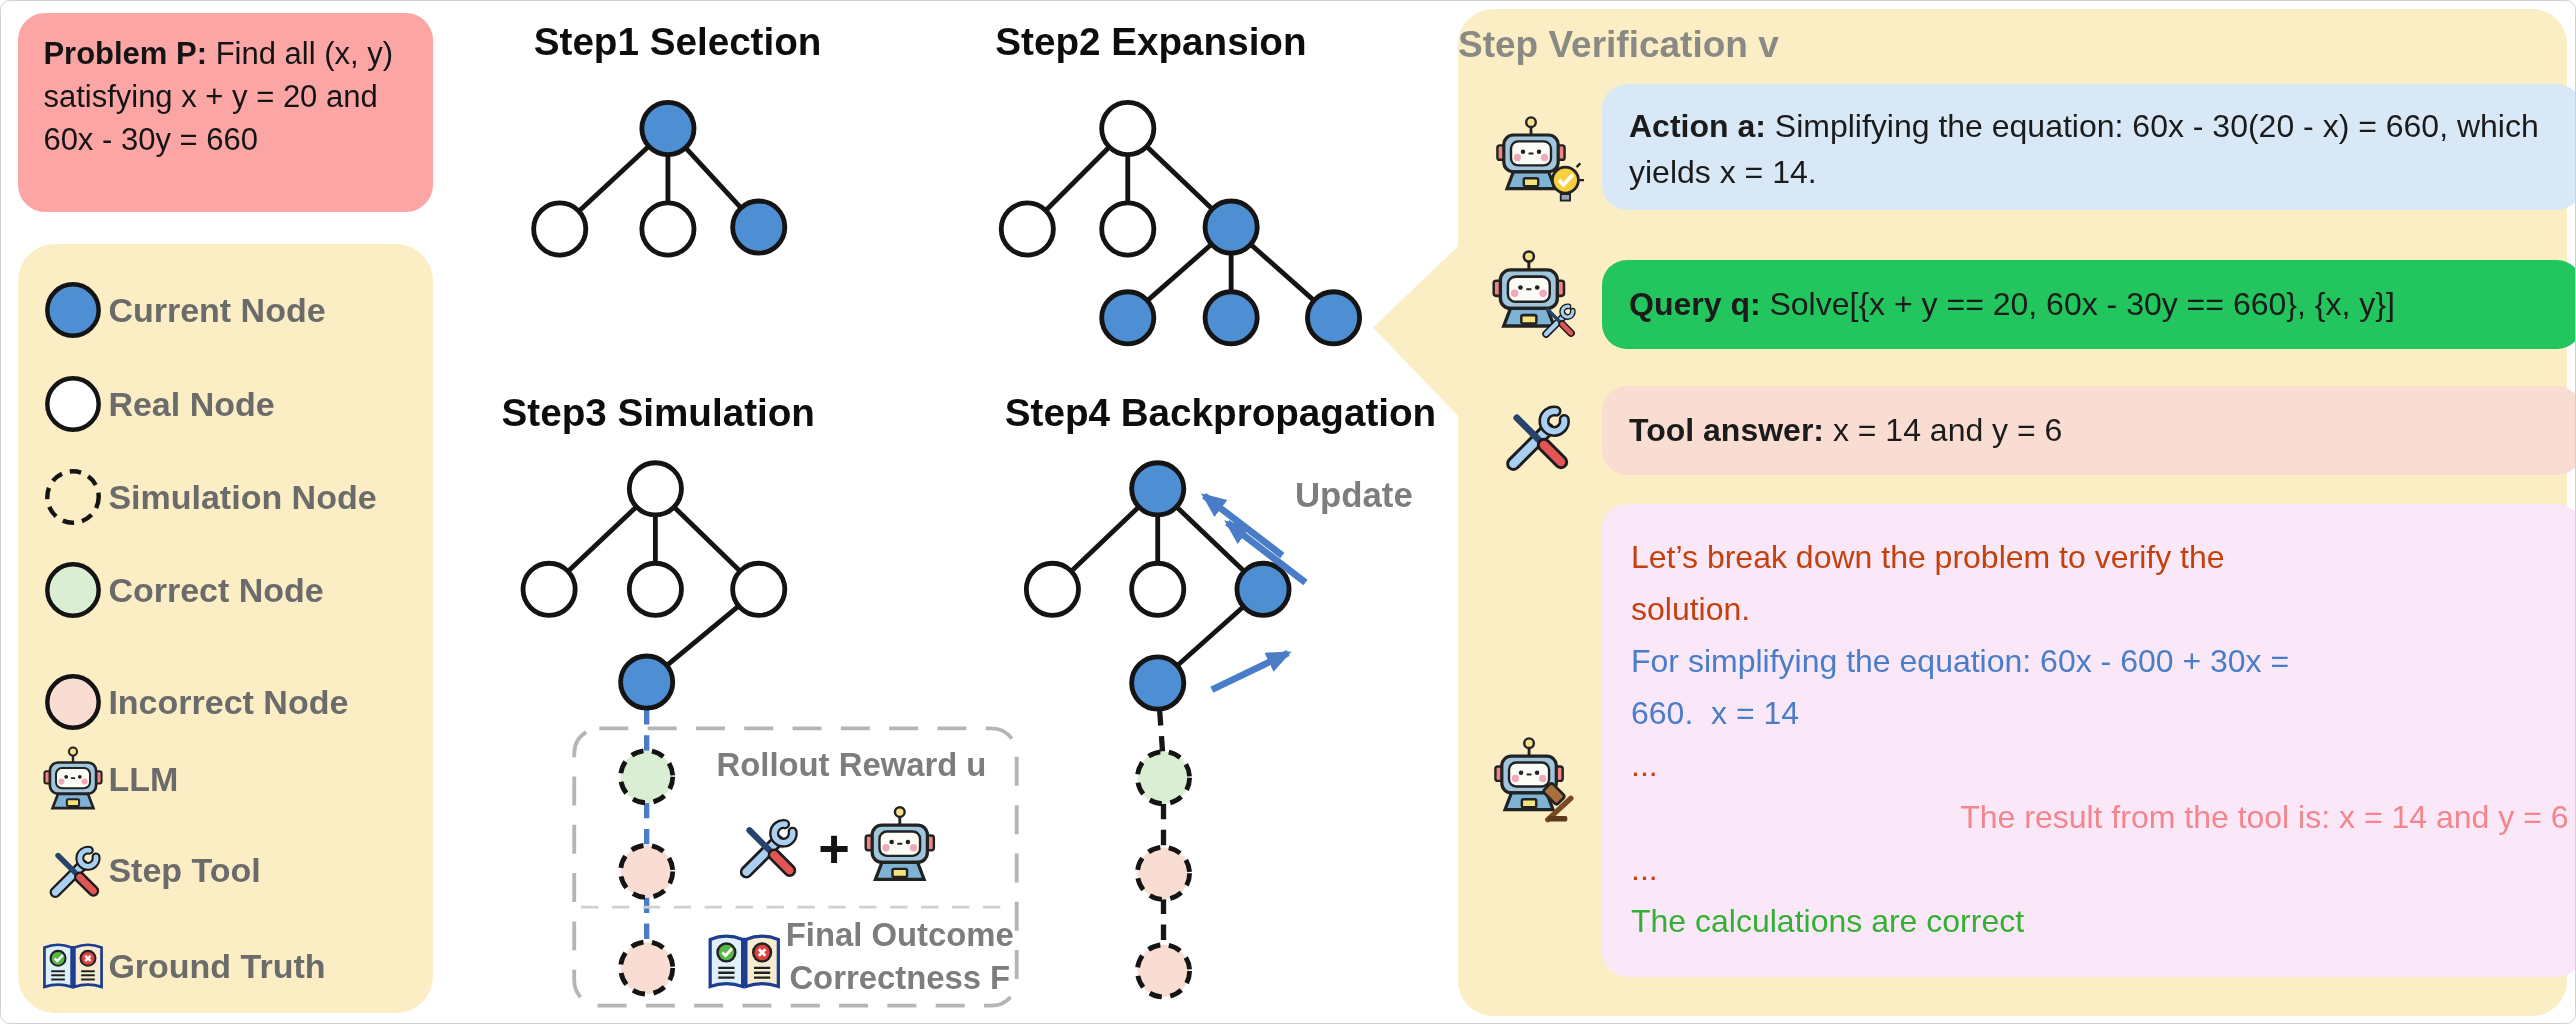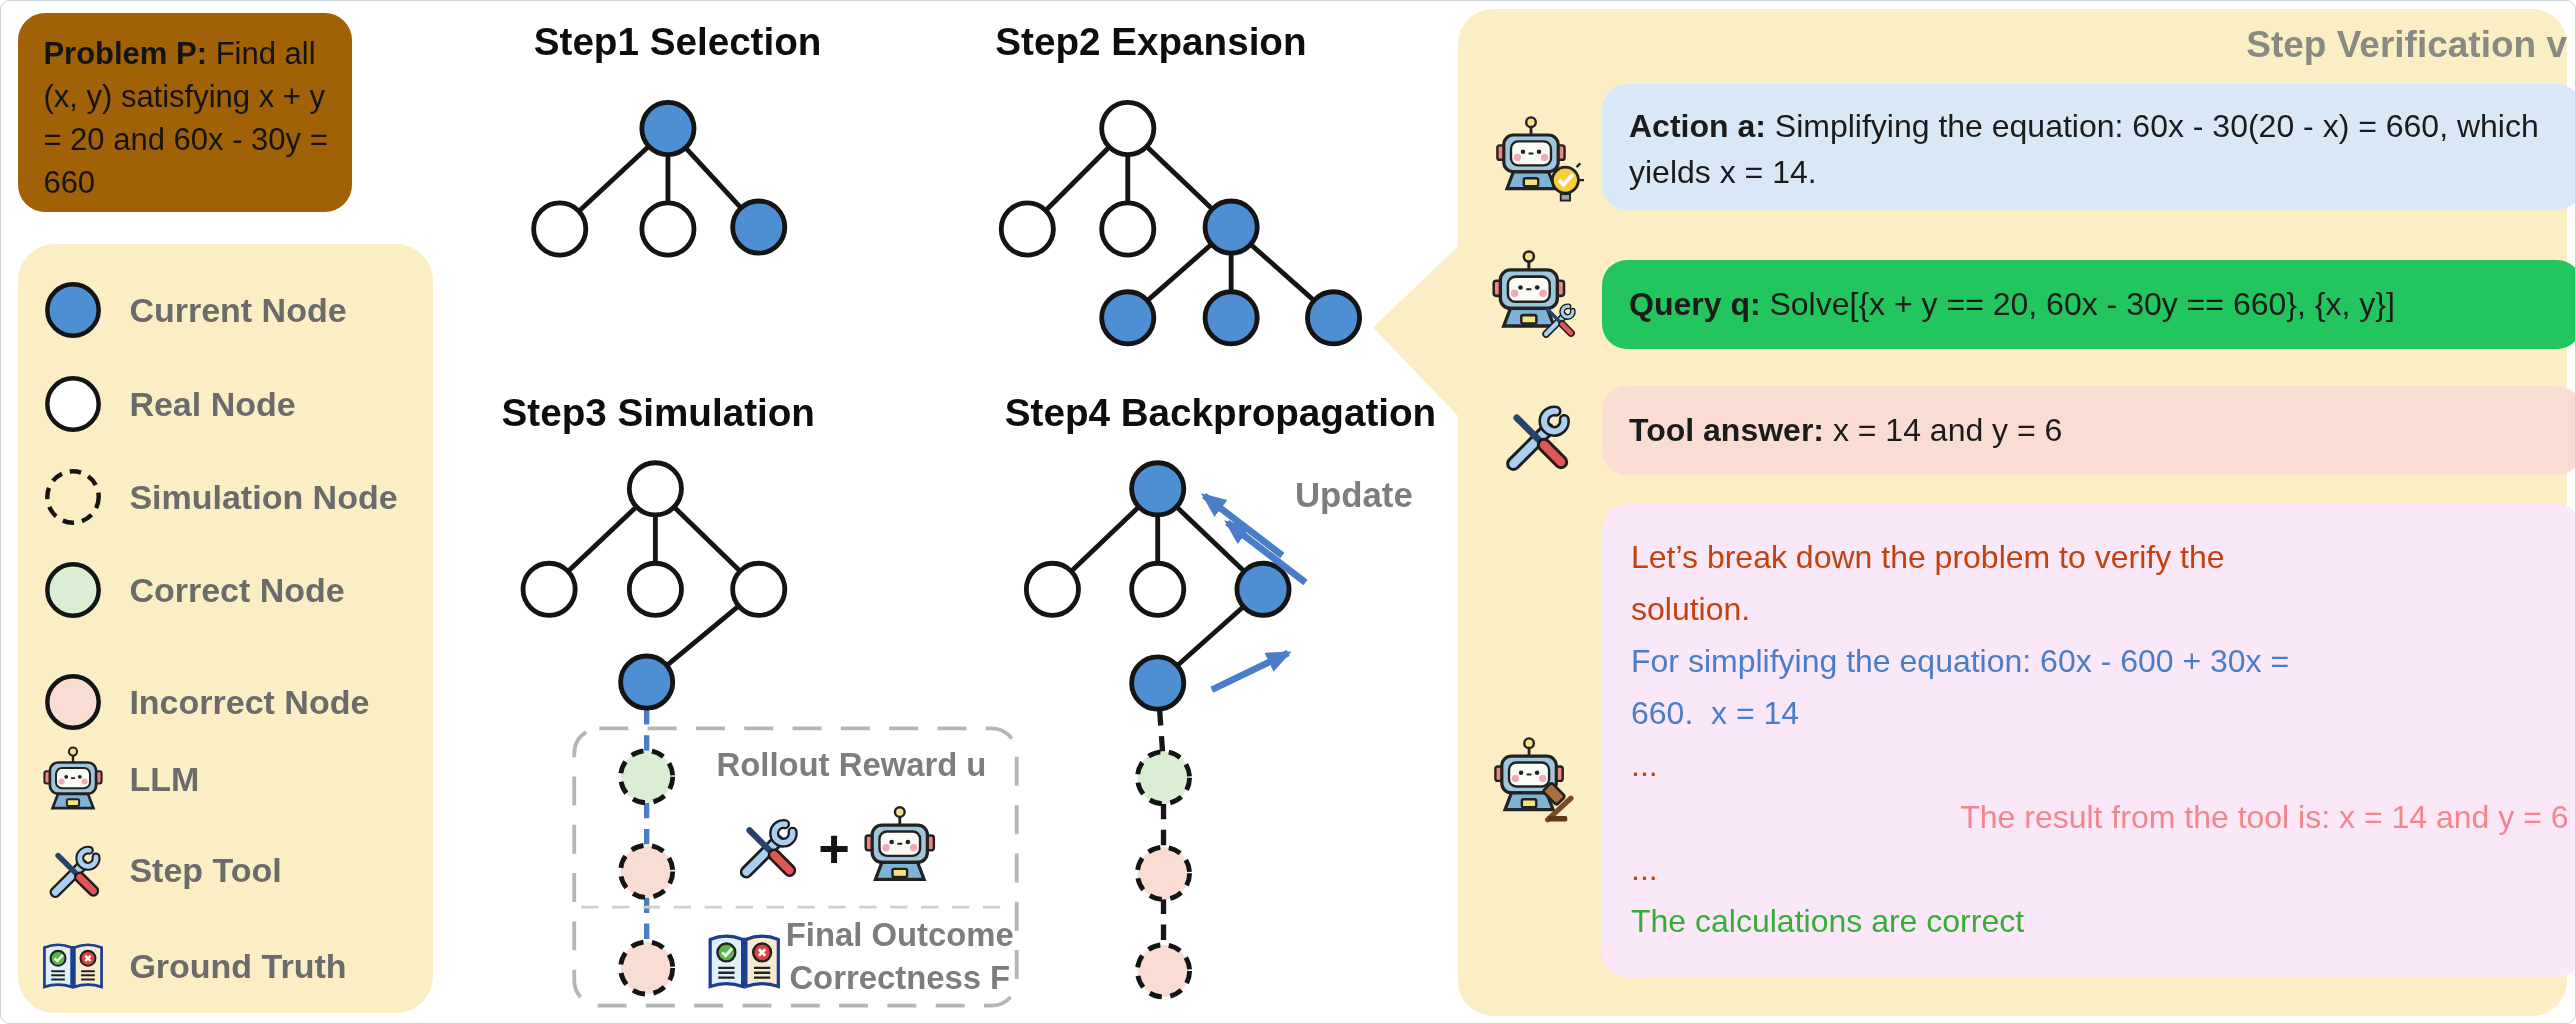--- a/index.html
+++ b/index.html
@@ -1,35 +1,35 @@
 <!DOCTYPE html>
 <html><head>
 <meta charset="utf-8">
 <style>
   html,body{margin:0;padding:0;background:#ffffff;}
   body{width:2576px;height:1024px;position:relative;font-family:"Liberation Sans","DejaVu Sans",sans-serif;}
   .frame{position:absolute;inset:0;background:#ffffff;border:1.9px solid #ccd2da;border-radius:9.7px;box-sizing:border-box;overflow:hidden;}
 
   
-  .problem-box{position:absolute;left:17.4px;top:11.6px;width:334px;height:199px;box-sizing:border-box;
-    background:#a16207;border-radius:27px;padding:19.3px 15.5px 0 25px;
+  .problem-box{position:absolute;left:17.4px;top:11.6px;width:415px;height:199px;box-sizing:border-box;
+    background:#fca5a5;border-radius:27px;padding:19.3px 15.5px 0 25px;
     font-size:31px;line-height:43px;color:#141414;}
   .problem-box b{font-weight:bold;}
   .legend-box{position:absolute;left:17.4px;top:243px;width:415px;height:769px;
     background:#fbedc4;border-radius:37px;}
-  .legend-row{position:absolute;left:21px;height:68px;display:flex;align-items:center;gap:22px;}
+  .legend-row{position:absolute;left:21px;height:68px;display:flex;align-items:center;gap:1px;}
   .legend-icon{width:68px;display:flex;justify-content:center;align-items:center;flex:0 0 68px;}
   .legend-label{font-size:34px;font-weight:bold;color:#6b6b6b;white-space:nowrap;}
 
   
   .mid-svg{position:absolute;left:435px;top:0px;}
 
   
   .panel{position:absolute;left:1457px;top:7.7px;width:1109px;height:1007px;background:#fbedc4;border-radius:35px;}
-  .panel-title{position:absolute;top:15.5px;left:0;width:100%;text-align:right;
+  .panel-title{position:absolute;top:15.5px;left:0;width:100%;text-align:left;
     font-size:37px;font-weight:bold;color:#8a8a85;}
   .card{position:absolute;left:144px;width:980px;box-sizing:border-box;border-radius:25px;
     font-size:32px;color:#1b1b1b;}
   .card-action{top:75px;height:126px;background:#d9e8f7;padding:19.3px 13.5px 0 27px;line-height:46px;}
   .card-query{top:251px;height:89px;background:#22c55e;display:flex;align-items:center;padding:0 13.5px 0 27px;white-space:nowrap;}
   .card-tool{top:377px;height:89px;background:#f9dcd2;display:flex;align-items:center;padding:0 13.5px 0 27px;white-space:nowrap;}
   .card-verify{top:495px;height:473px;background:#fae7f7;padding:27px 13.5px 0 29px;}
   .card b{font-weight:bold;}
   .v-line{line-height:52px;white-space:nowrap;}
   .t-black{color:#c2410c;}

